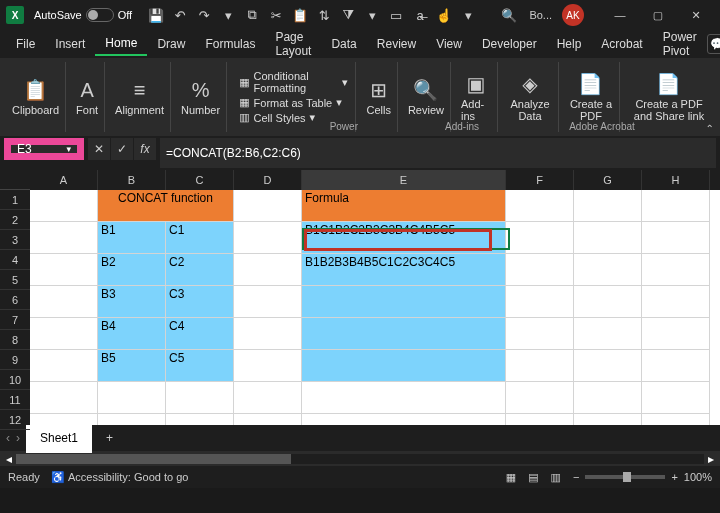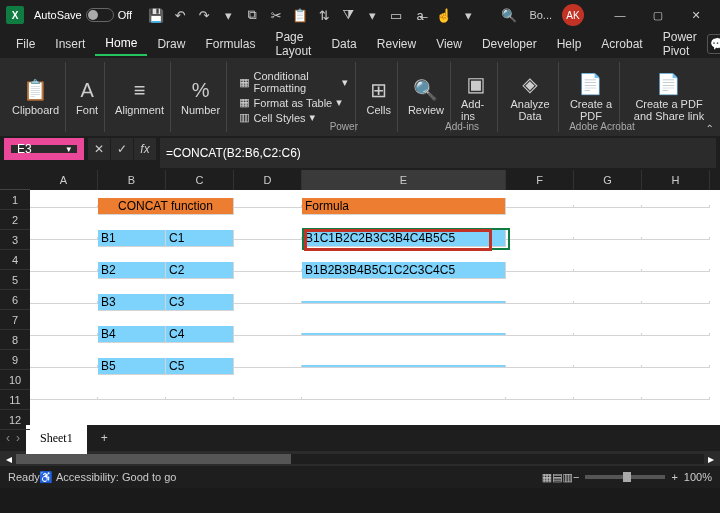--- a/index.html
+++ b/index.html
@@ -37,35 +37,35 @@
 .formula-input { flex: 1; height: 30px; background: #2b2b2b; color: #fff; border: none; padding: 2px 6px; font-size: 12px; }
 .grid-area { height: 255px; background: #fff; position: relative; display: flex; }
 .row-hdrs { width: 30px; background: #1e1e1e; }
 .corner { height: 20px; border-bottom: 1px solid #444; }
 .rowhdr { height: 20px; color: #ccc; font-size: 11px; display: flex; align-items: center; justify-content: center; border-bottom: 1px solid #333; }
 .griddata { flex: 1; overflow: hidden; }
 .colhdrs { height: 20px; display: flex; background: #1e1e1e; }
 .colhdr { width: 68px; color: #ccc; font-size: 11px; display: flex; align-items: center; justify-content: center; border-right: 1px solid #333; }
 .colhdr.colE { width: 204px; background: #3a3a3a; }
 .rows { }
-.row { height: 32px; display: flex; align-items: center; }
+.row { height: 32px; display: flex; }
 .cell { width: 68px; border-right: 1px solid #d4d4d4; border-bottom: 1px solid #d4d4d4; padding: 1px 3px; font-size: 12px; color: #000; background: #fff; overflow: hidden; white-space: nowrap; }
 .cell.colE { width: 204px; }
 .orange { background: #ed7d31; }
 .green { background: #7dd3fc; }
 .centered { text-align: center; }
 .merge-bc { width: 136px; }
 .highlight-box { position: absolute; border: 3px solid #c23326; left: 304px; top: 59px; width: 188px; height: 22px; pointer-events: none; }
 .active-cell-ring { position: absolute; border: 2px solid #107c41; left: 302px; top: 58px; width: 208px; height: 22px; pointer-events: none; }
 .sheet-tabs { height: 26px; background: #1e1e1e; display: flex; align-items: center; padding: 0 6px; gap: 6px; font-size: 12px; }
-.sheet-tab { background: #fff; color: #000; padding: 8px 14px; border-radius: 2px 2px 0 0; font-family: Liberation Serif, serif; }
+.sheet-tab { background: #fff; color: #000; padding: 8px 14px; border-radius: 2px 2px 0 0; }
 .scrollbar-h { height: 15px; background: #2b2b2b; display: flex; align-items: center; padding: 0 6px; gap: 4px; }
 .track { flex: 1; height: 10px; background: #1e1e1e; position: relative; }
 .thumb { position: absolute; left: 0; width: 40%; height: 100%; background: #555; }
-.statusbar { height: 22px; background: #1e1e1e; display: flex; align-items: center; padding: 0 8px; font-size: 11px; color: #ccc; }
+.statusbar { height: 22px; background: #1e1e1e; display: flex; align-items: center; padding: 0 8px; font-size: 11px; color: #ccc; gap: 12px; }
 .statusbar .spacer { flex: 1; }
 .zoom { display: flex; align-items: center; gap: 6px; }
 .zoom .slider { width: 80px; height: 4px; background: #555; position: relative; }
 .zoom .slider .sknob { position: absolute; left: 38px; top: -3px; width: 8px; height: 10px; background: #aaa; }
 </style>
 </head>
 <body>
 
 <div class="titlebar">
   <div class="xl-badge">X</div>

